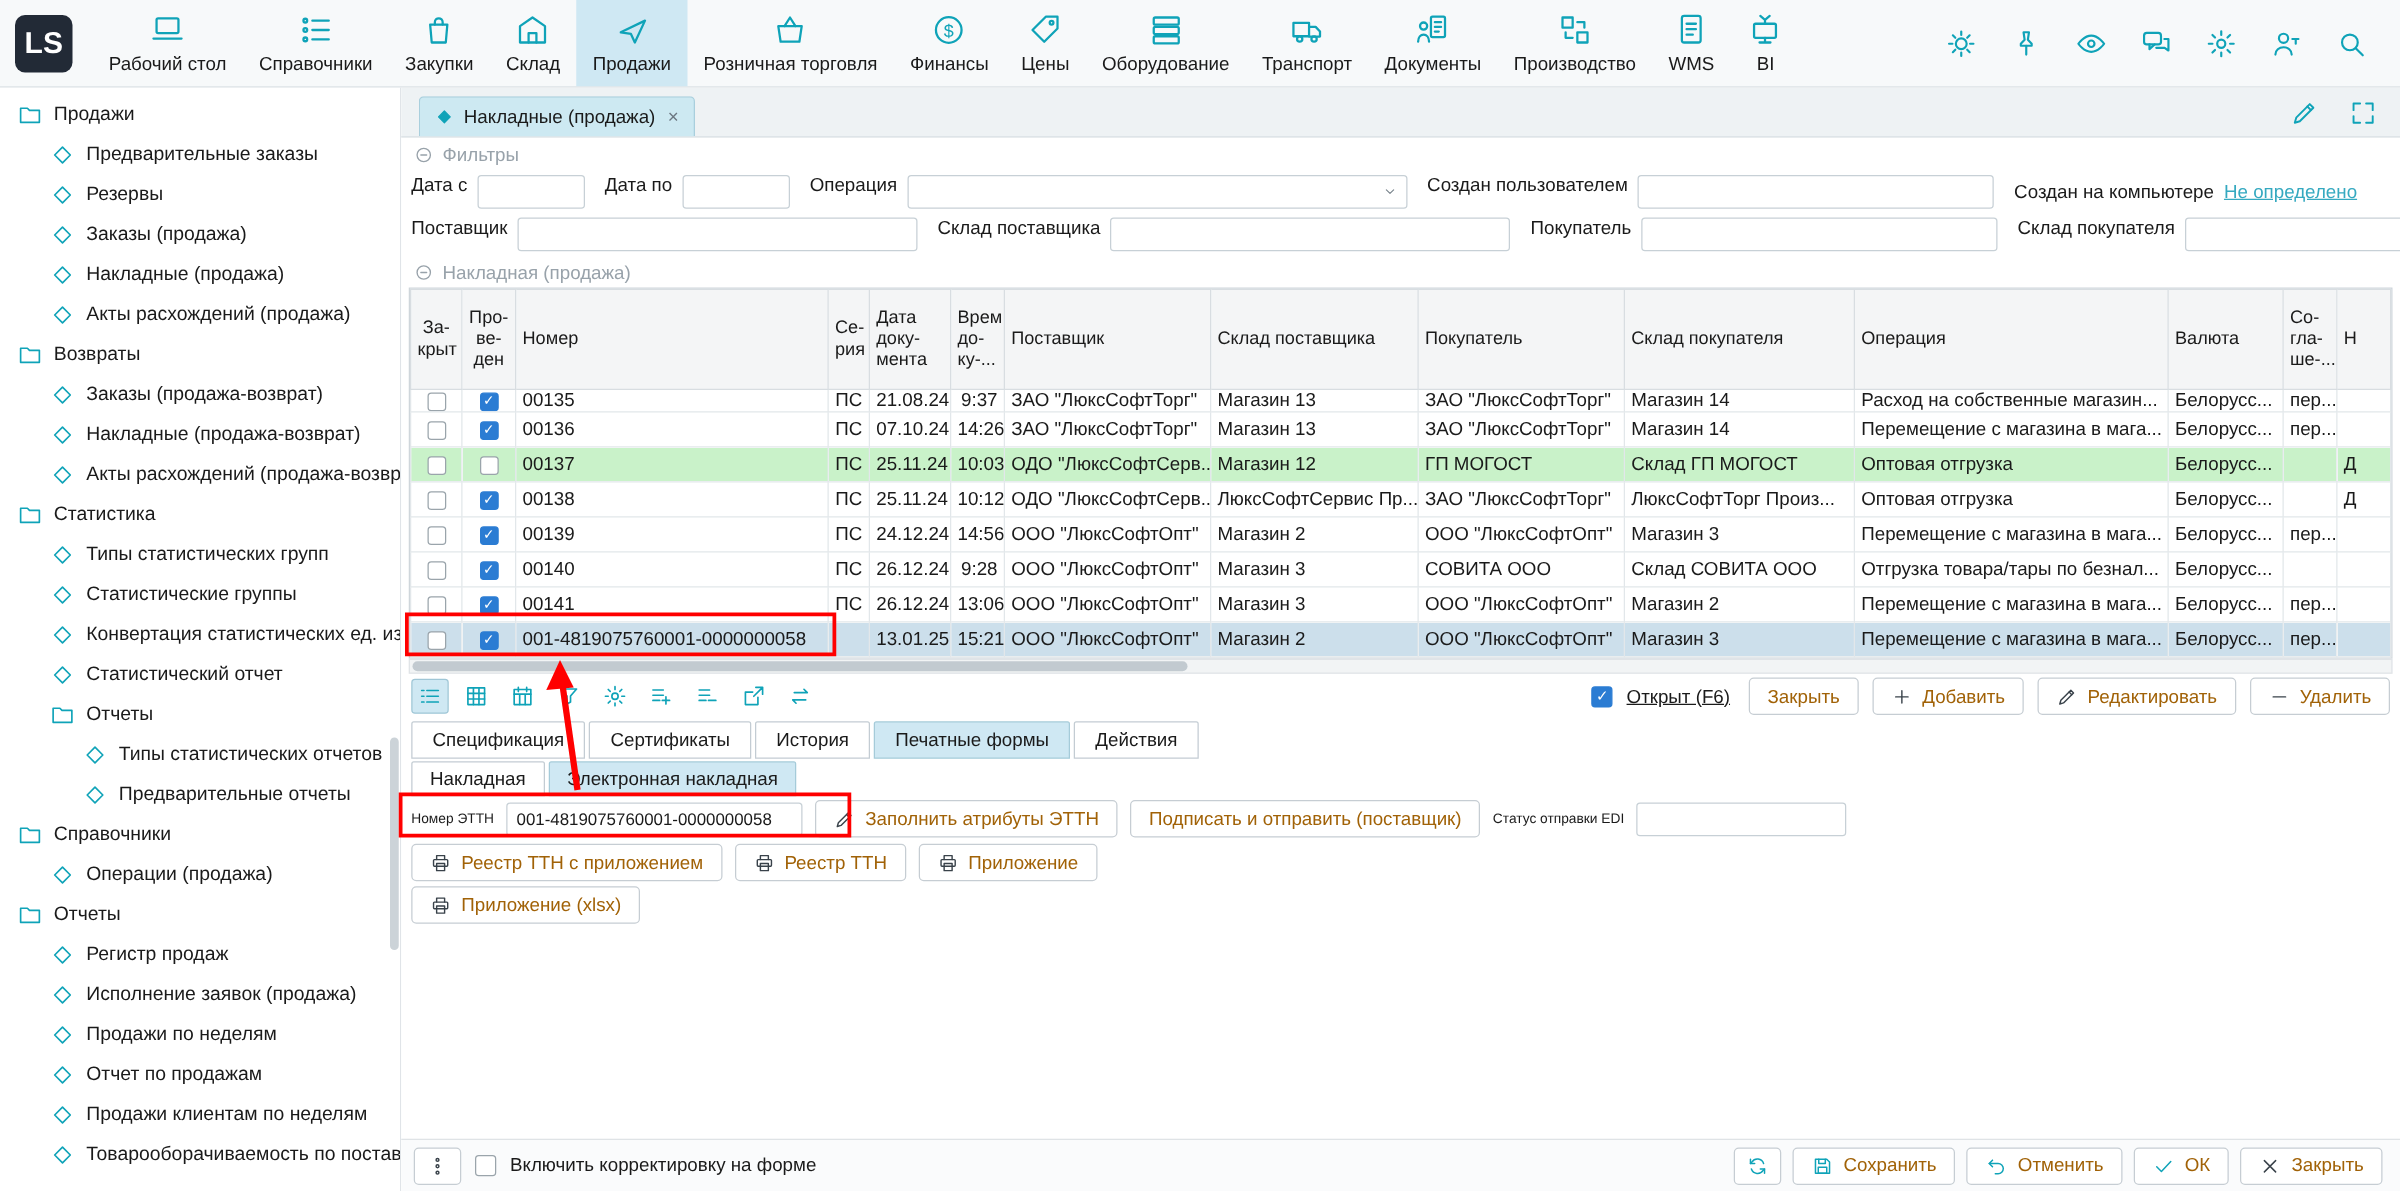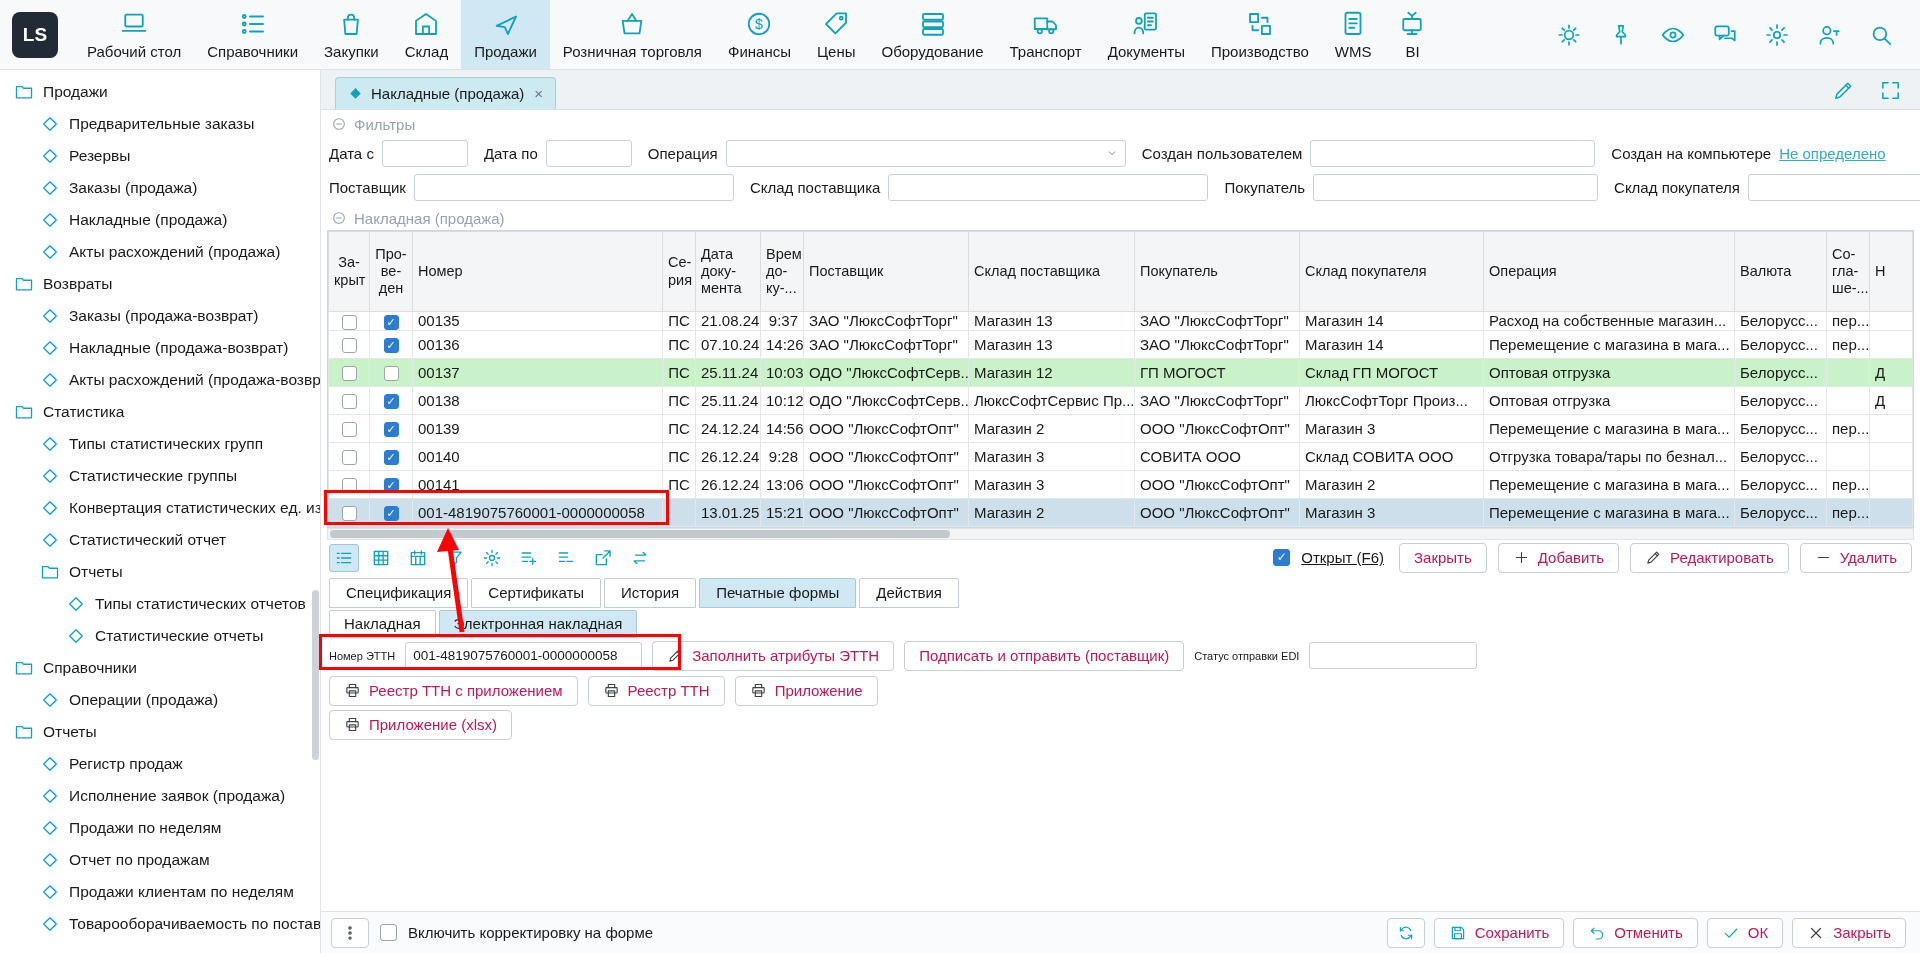--- a/index.html
+++ b/index.html
@@ -12,21 +12,21 @@
   .icon svg{width:100%;height:100%;fill:none;stroke:var(--accent);stroke-width:1.6;
     stroke-linecap:round;stroke-linejoin:round;display:block;}
   .icon.dark{color:#39424a;} .icon.dark svg{stroke:#39424a;}
   .icon.big{width:26px;height:26px;}
   .icon.btn-ic{width:17px;height:17px;}
 
   
   .topbar{position:absolute;left:0;top:0;width:1920px;height:70px;background:#f7f9fa;
     border-bottom:1px solid #dde2e6;display:flex;align-items:stretch;z-index:5;}
   .logo{width:46px;height:46px;margin:12px 16px 0 12px;background:#222a36;border-radius:8px;
-    color:#fff;display:flex;align-items:center;justify-content:center;font-weight:700;font-size:19px;cursor:pointer;}
+    color:#fff;display:flex;align-items:center;justify-content:center;font-weight:700;font-size:24px;cursor:pointer;}
   .menu-items{display:flex;align-items:stretch;}
   .menu-item{display:flex;flex-direction:column;align-items:center;justify-content:center;gap:4px;
     padding:0 13px;cursor:pointer;white-space:nowrap;}
   .menu-item.active{background:var(--active-bg);}
   .menu-item .icon{width:30px;height:30px;}
   .menu-item .icon svg{stroke-width:1.45;}
   .menu-label{font-size:15px;}
   .top-right{margin-left:auto;display:flex;align-items:center;gap:26px;padding-right:26px;}
   .top-icon-btn{cursor:pointer;display:flex;}
 
@@ -49,21 +49,21 @@
   .tab-ic{width:15px;height:15px;} .tab-ic svg path{fill:var(--accent);}
   .tab-close{color:#6b7680;font-size:15px;margin-left:2px;cursor:pointer;}
   .tabbar-actions{position:absolute;right:18px;top:9px;display:flex;gap:24px;}
   .tabbar-actions .icon{cursor:pointer;width:23px;height:23px;}
 
   .section-header{display:flex;align-items:center;gap:7px;color:#98a2aa;font-size:15px;height:24px;
     padding:0 10px;margin-top:2px;}
   .section-header .icon{width:16px;height:16px;color:#98a2aa;} .section-header .icon svg{stroke:#98a2aa;}
 
   .filter-row{display:flex;align-items:center;gap:16px;height:34px;padding:0 8px;}
-  .filter-field{display:flex;align-items:center;gap:8px;}
+  .filter-field{display:flex;gap:8px;}
   .filter-label{font-size:15px;white-space:nowrap;}
   .text-input{height:27px;border:1px solid #c7d0d6;border-radius:3px;font-size:13.5px;padding:0 7px;
     font-family:inherit;color:#1a1a1a;background:#fff;}
   .filter-select{height:27px;border:1px solid #c7d0d6;border-radius:3px;background:#fff;display:flex;
     align-items:center;justify-content:flex-end;padding:0 6px;cursor:pointer;}
   .filter-select .icon{width:14px;height:14px;} .filter-select .icon svg{stroke:#7a858d;}
   .filter-link{color:#35a9c0;font-size:15px;text-decoration:underline;cursor:pointer;white-space:nowrap;}
 
   
   .table-wrap{margin:0 6px;border:1px solid #cfd6db;}
@@ -91,21 +91,21 @@
   .grid-toolbar{display:flex;align-items:center;height:36px;padding:0 8px;}
   .gt-left{display:flex;gap:7px;align-items:center;}
   .gt-icon{width:30px;height:28px;display:flex;align-items:center;justify-content:center;border-radius:3px;
     cursor:pointer;border:1px solid transparent;}
   .gt-icon.active{background:var(--active-bg);border-color:#9fc6d6;}
   .gt-icon .icon{width:20px;height:20px;}
   .gt-right{margin-left:auto;display:flex;gap:11px;align-items:center;}
   .gt-label{font-size:15px;margin-right:4px;text-decoration:underline;}
 
   .btn{display:inline-flex;align-items:center;gap:8px;height:30px;padding:0 14px;background:#fff;
-    border:1px solid #c6cdd3;border-radius:4px;font-size:15px;color:#be185d;cursor:pointer;white-space:nowrap;}
+    border:1px solid #c6cdd3;border-radius:4px;font-size:15px;color:#a16207;cursor:pointer;white-space:nowrap;}
   .btn.icon-btn{padding:0 9px;}
 
   .dtabs{display:flex;align-items:flex-end;height:32px;padding:0 8px;gap:3px;}
   .dtab{height:30px;display:flex;align-items:center;padding:0 16px;border:1px solid #c3ccd3;background:#fff;
     font-size:15px;cursor:pointer;border-radius:2px 2px 0 0;}
   .dtab.active{background:var(--active-bg);border-color:#a5cbd9;}
   .subtabs{display:flex;align-items:flex-end;height:30px;padding:0 8px;gap:3px;}
   .subtab{height:28px;display:flex;align-items:center;padding:0 14px;border:1px solid #c3ccd3;background:#fff;
     font-size:15px;cursor:pointer;border-radius:2px 2px 0 0;}
   .subtab.active{background:var(--active-bg);border-color:#a5cbd9;}
@@ -468,21 +468,21 @@
           </svg>
         </span>
         <span class="tree-label">Типы статистических отчетов</span>
       </div>
       <div class="tree-item lvl2">
         <span class="icon ">
           <svg viewBox="0 0 24 24">
             <path d="M12 4.5l7.5 7.5L12 19.5 4.5 12 12 4.5z"></path>
           </svg>
         </span>
-        <span class="tree-label">Статистические отчеты</span>
+        <span class="tree-label">Предварительные отчеты</span>
       </div>
       <div class="tree-item lvl0">
         <span class="icon ">
           <svg viewBox="0 0 24 24">
             <path d="M3 5.5h6.5l2 2H21V19H3V5.5z"></path>
           </svg>
         </span>
         <span class="tree-label">Справочники</span>
       </div>
       <div class="tree-item lvl1">

